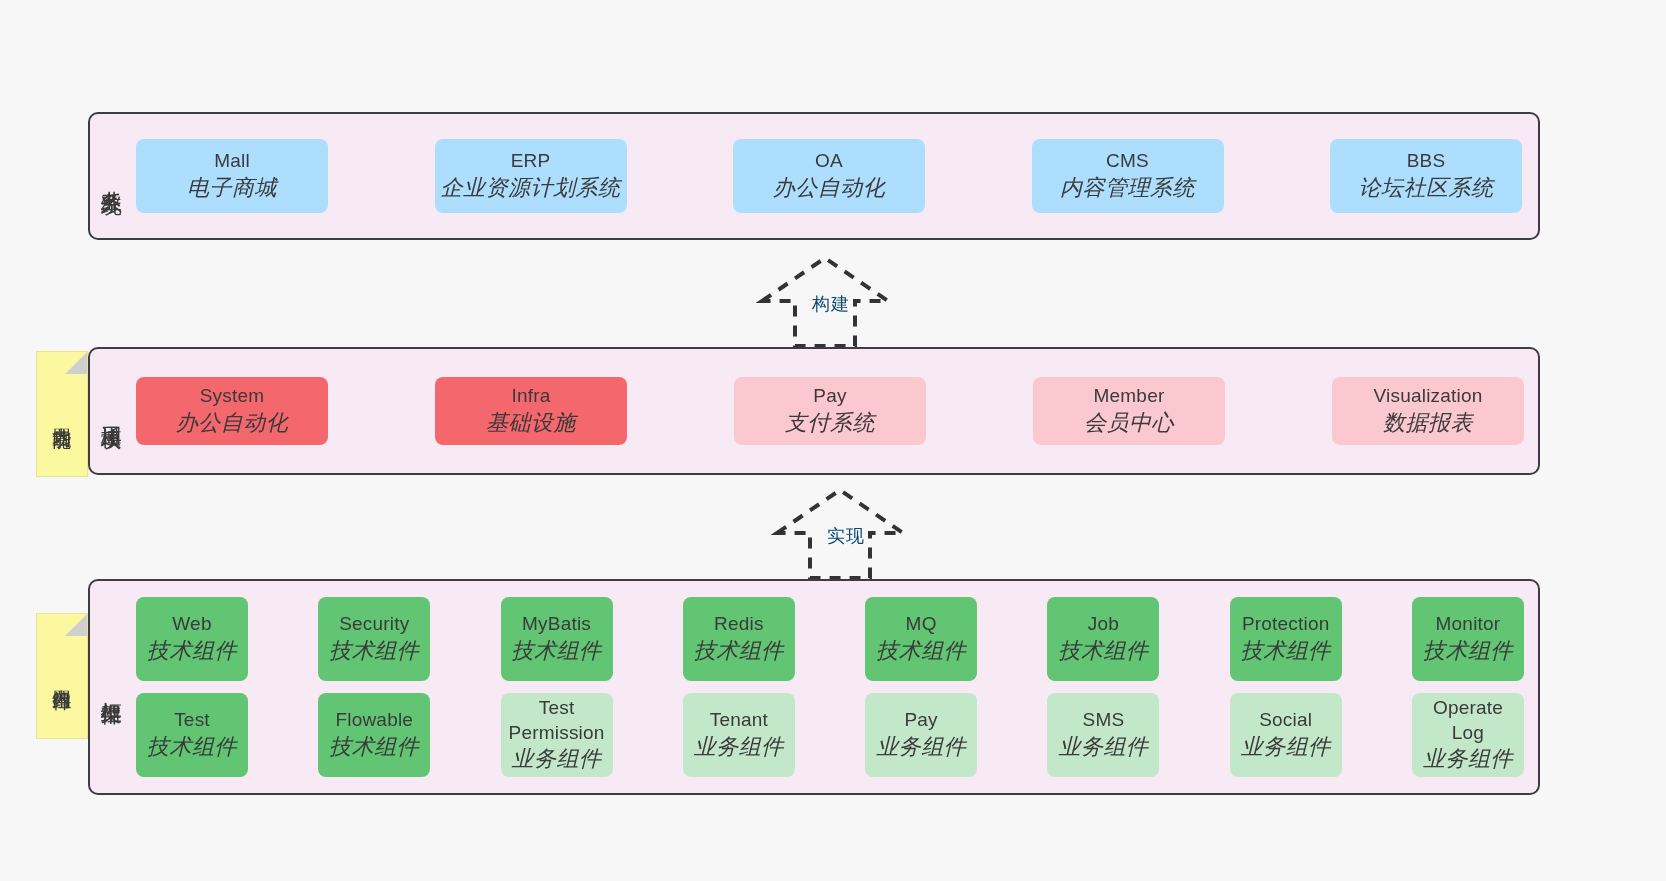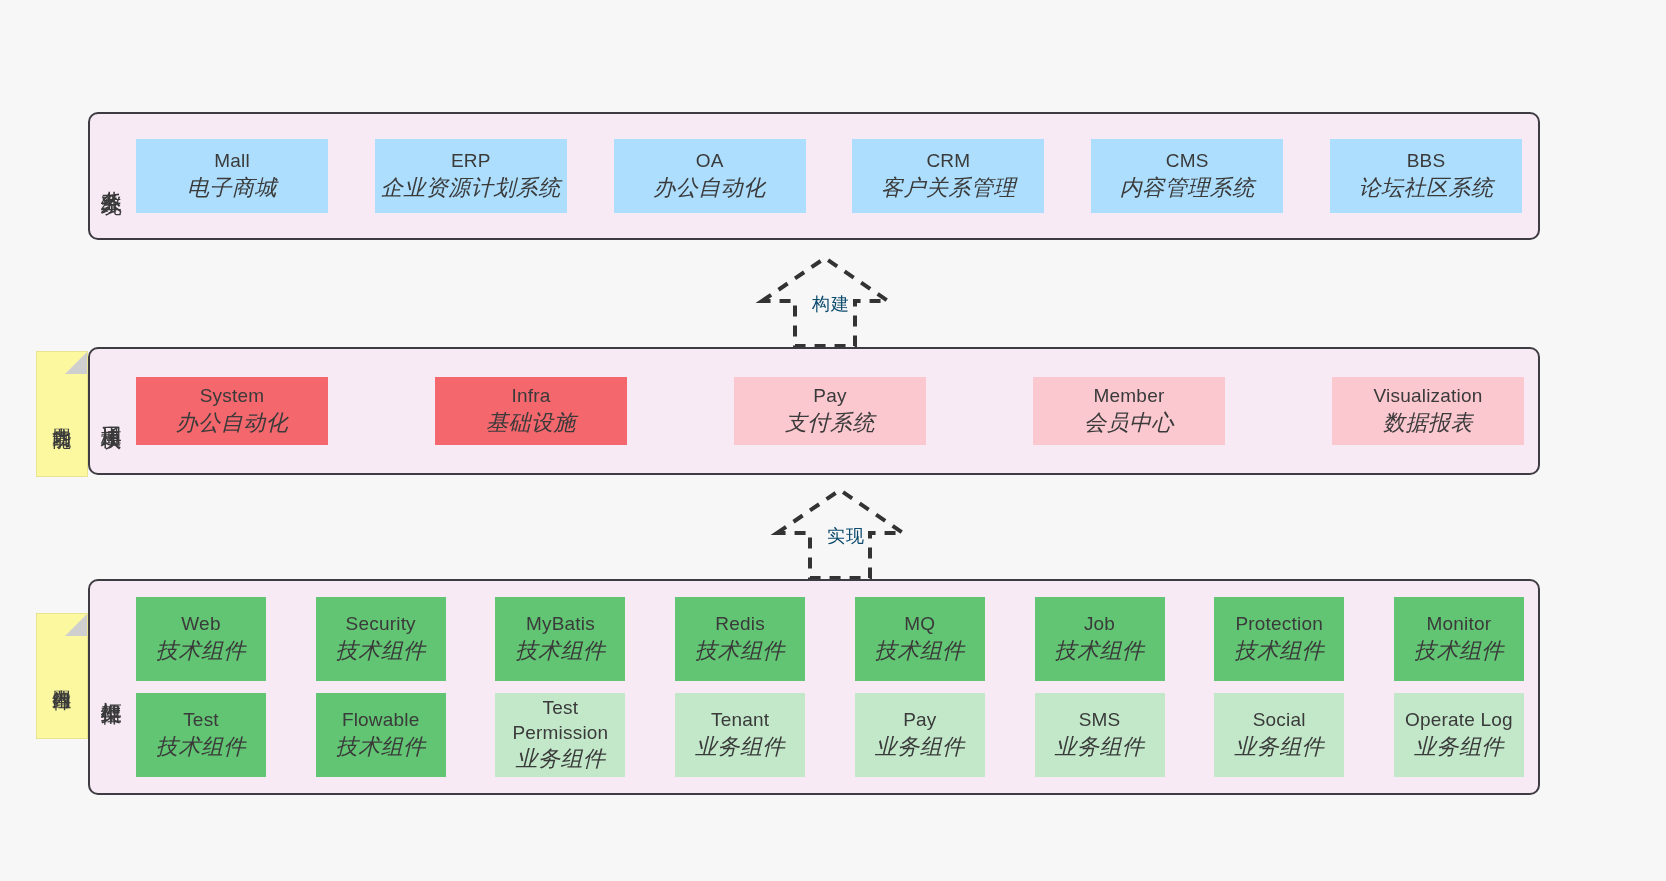--- a/index.html
+++ b/index.html
@@ -64,21 +64,21 @@
   .row {
     display: flex;
     flex-direction: row;
     gap: 0;
     justify-content: space-between;
   }
 
   
   .card {
     box-sizing: border-box;
-    border-radius: 0;
+    border-radius: 8px;
     display: flex;
     flex-direction: column;
     align-items: center;
     justify-content: center;
     text-align: center;
     line-height: 1.3;
     padding: 4px 6px;
   }
   .card .en {
     font-size: 19px;
@@ -120,21 +120,21 @@
 
   
   #layer-framework {
     left: 88px;
     top: 579px;
     width: 1452px;
     height: 216px;
   }
   #layer-framework .layer-body { gap: 12px; }
   #layer-framework .card {
-    width: 130px;
+    width: 112px;
     height: 84px;
   }
   .card.strong-green { background: #62c573; }
   .card.soft-green   { background: #c2e8c9; }
 
   
   .sticky {
     position: absolute;
     box-sizing: border-box;
     background: #fcf8a0;
@@ -213,24 +213,20 @@
         </div>
         <div class="card">
           <span class="en">ERP</span>
           <span class="cn">企业资源计划系统</span>
         </div>
         <div class="card">
           <span class="en">OA</span>
           <span class="cn">办公自动化</span>
         </div>
         <div class="card">
-          <span class="en">CRM</span>
-          <span class="cn">客户关系管理</span>
-        </div>
-        <div class="card">
           <span class="en">CMS</span>
           <span class="cn">内容管理系统</span>
         </div>
         <div class="card">
           <span class="en">BBS</span>
           <span class="cn">论坛社区系统</span>
         </div>
       </div>
     </div>
   </div>

